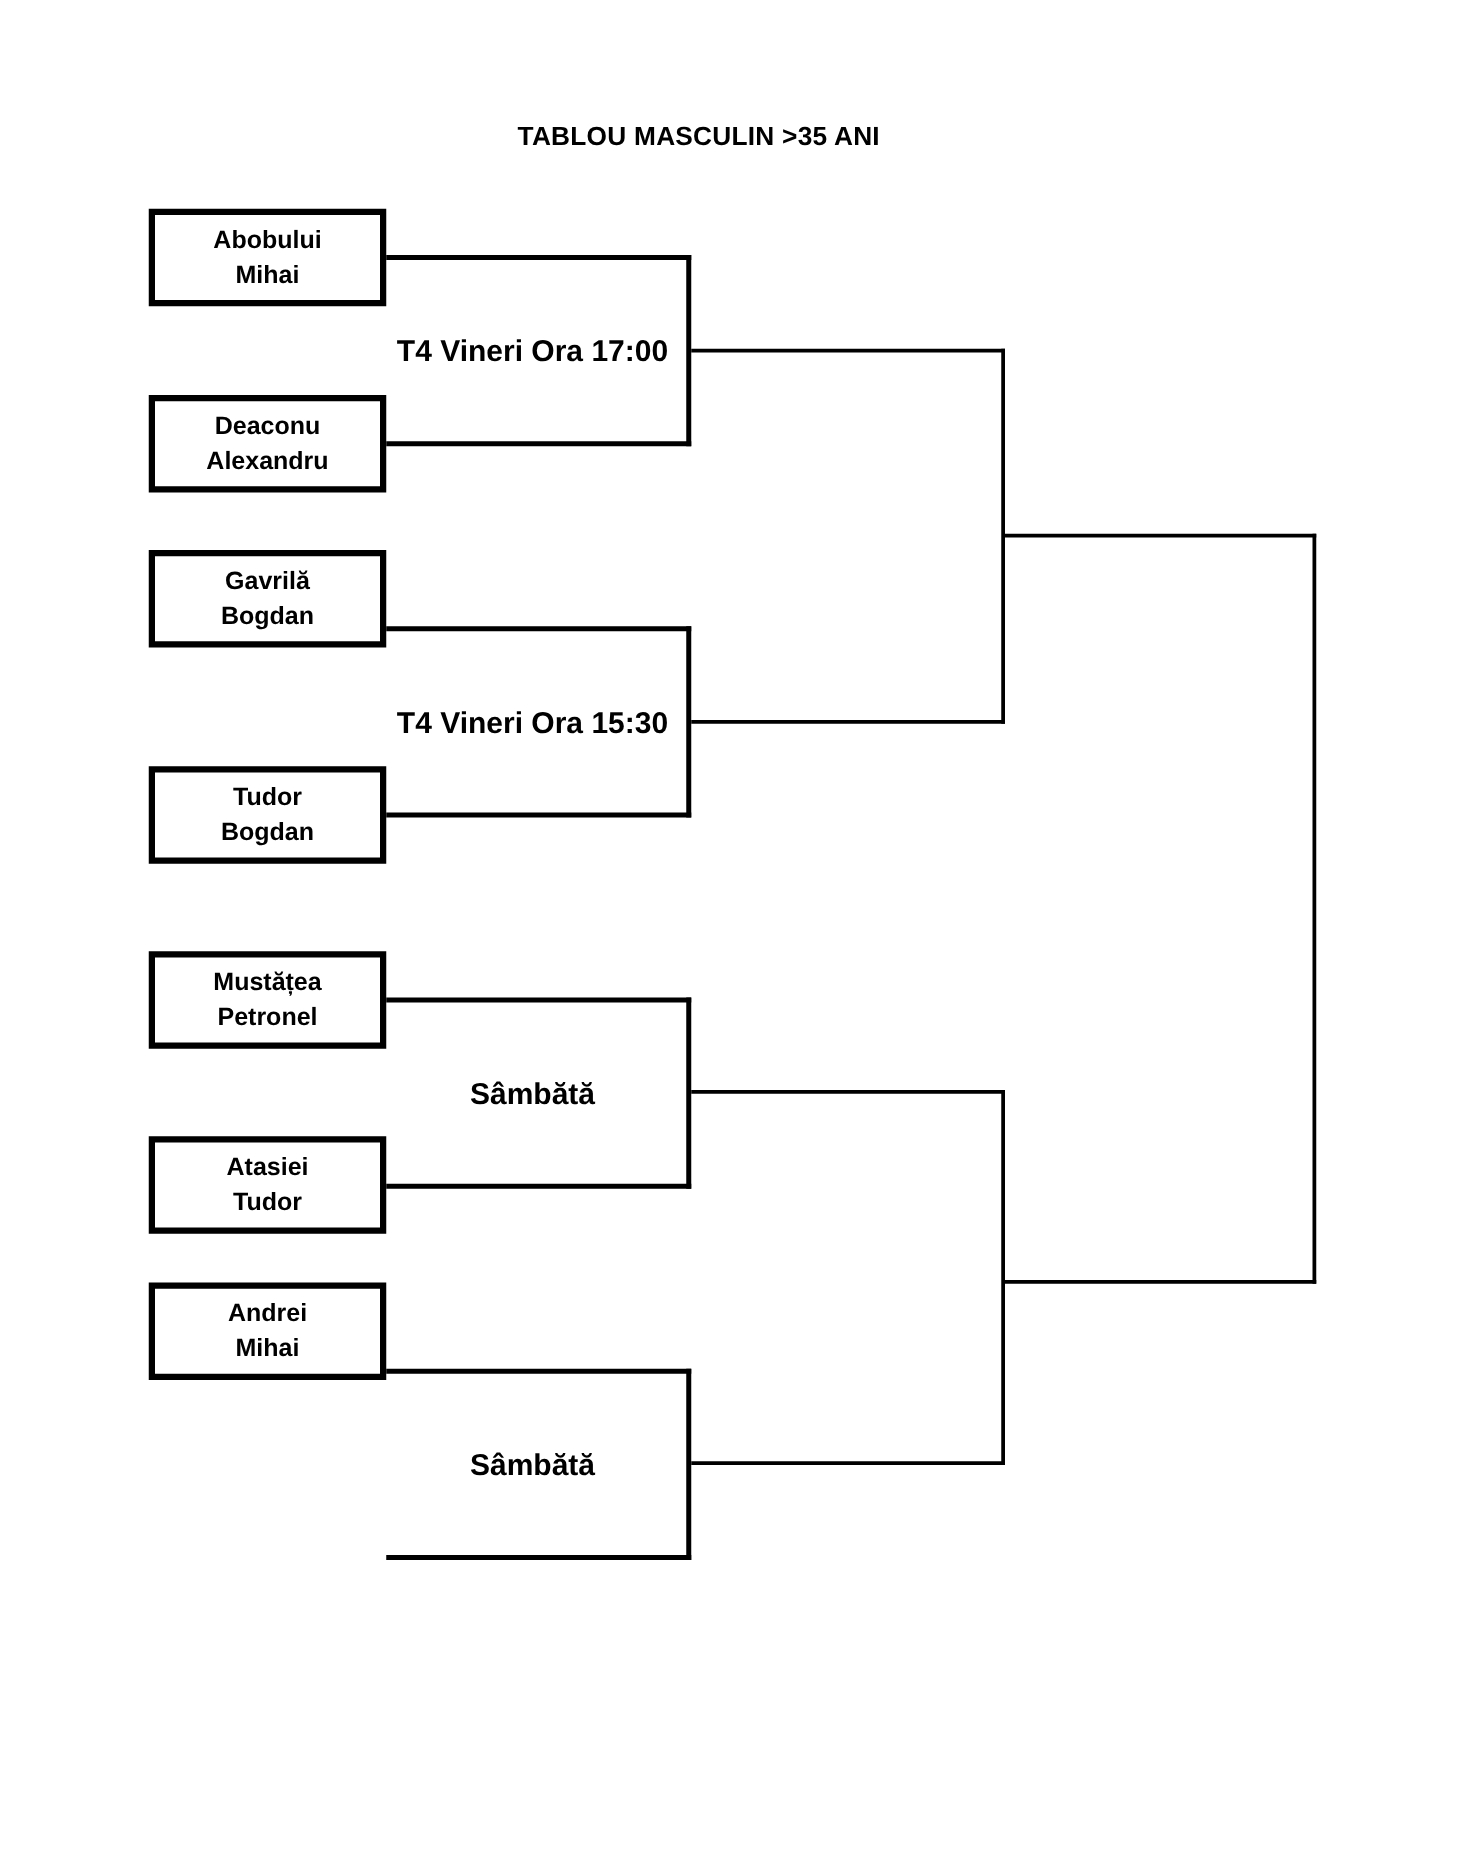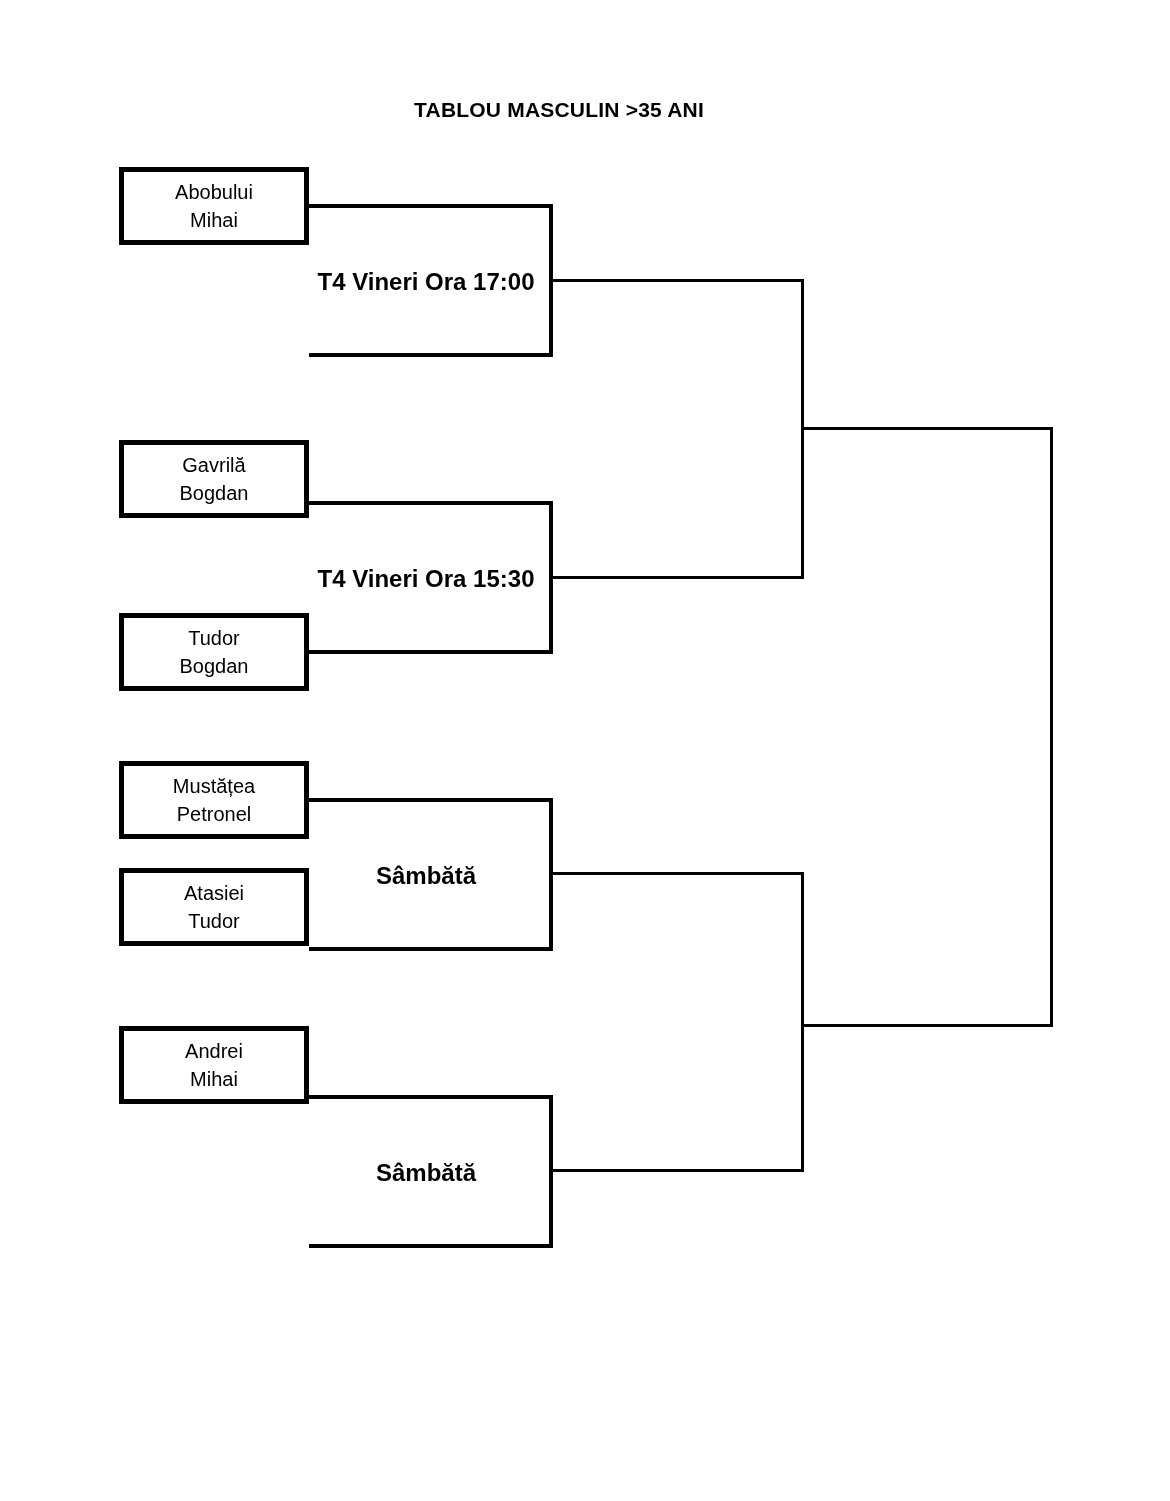--- a/index.html
+++ b/index.html
@@ -43,21 +43,21 @@
     border: 5px solid #000000;
     background: #ffffff;
     display: flex;
     flex-direction: column;
     align-items: center;
     justify-content: center;
     color: #000000;
   }
   .player-box .nm {
     font-size: 20px;
-    font-weight: normal;
+    font-weight: bold;
     line-height: 1.42;
     text-align: center;
     white-space: nowrap;
   }
   .player-box.single .nm {
     line-height: 1.0;
   }
 
   
   .hline {
@@ -101,37 +101,41 @@
 
 <div id="page">
 
   <div id="bracket-title">TABLOU MASCULIN &gt;35 ANI</div>
 
   <div class="player-box" style="top:167px;">
     <div class="nm">Abobului</div>
     <div class="nm">Mihai</div>
   </div>
 
+  <div class="player-box" style="top:316px;">
+    <div class="nm">Deaconu</div>
+    <div class="nm">Alexandru</div>
+  </div>
 
   <div class="player-box" style="top:440px;">
     <div class="nm">Gavrilă</div>
     <div class="nm">Bogdan</div>
   </div>
 
   <div class="player-box" style="top:613px;">
     <div class="nm">Tudor</div>
     <div class="nm">Bogdan</div>
   </div>
 
   <div class="player-box" style="top:761px;">
     <div class="nm">Mustățea</div>
     <div class="nm">Petronel</div>
   </div>
 
-  <div class="player-box" style="top:868px;">
+  <div class="player-box" style="top:909px;">
     <div class="nm">Atasiei</div>
     <div class="nm">Tudor</div>
   </div>
 
   <div class="player-box" style="top:1026px;">
     <div class="nm">Andrei</div>
     <div class="nm">Mihai</div>
   </div>
 
 

